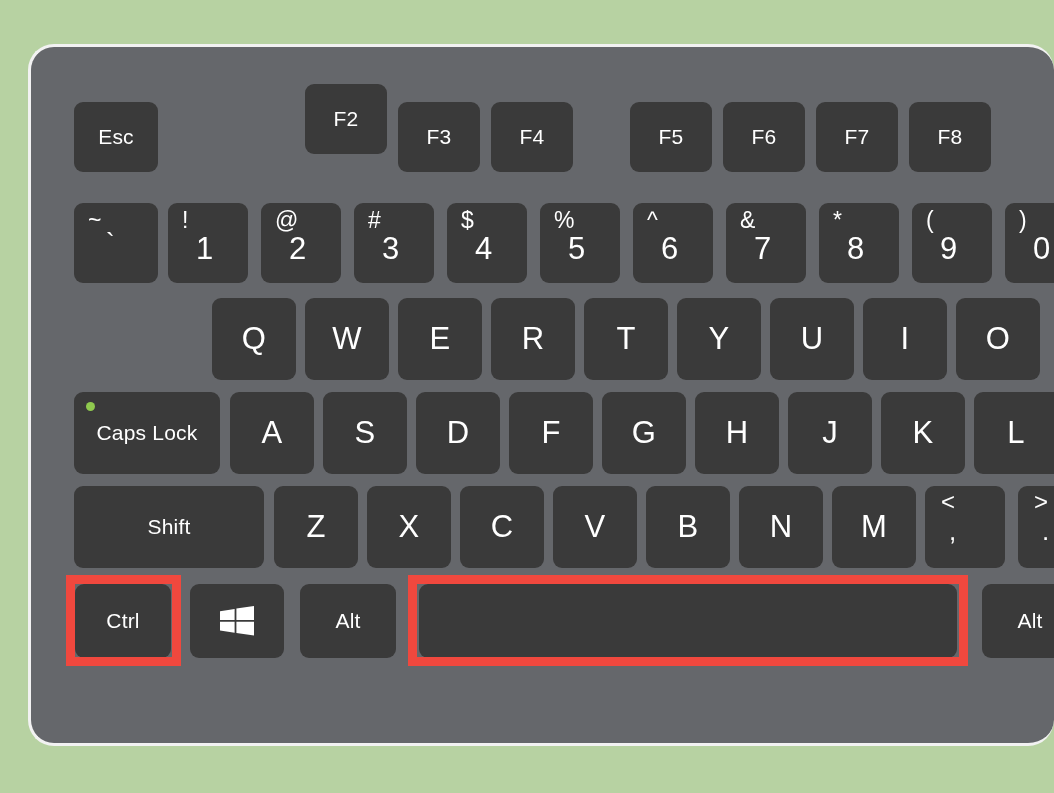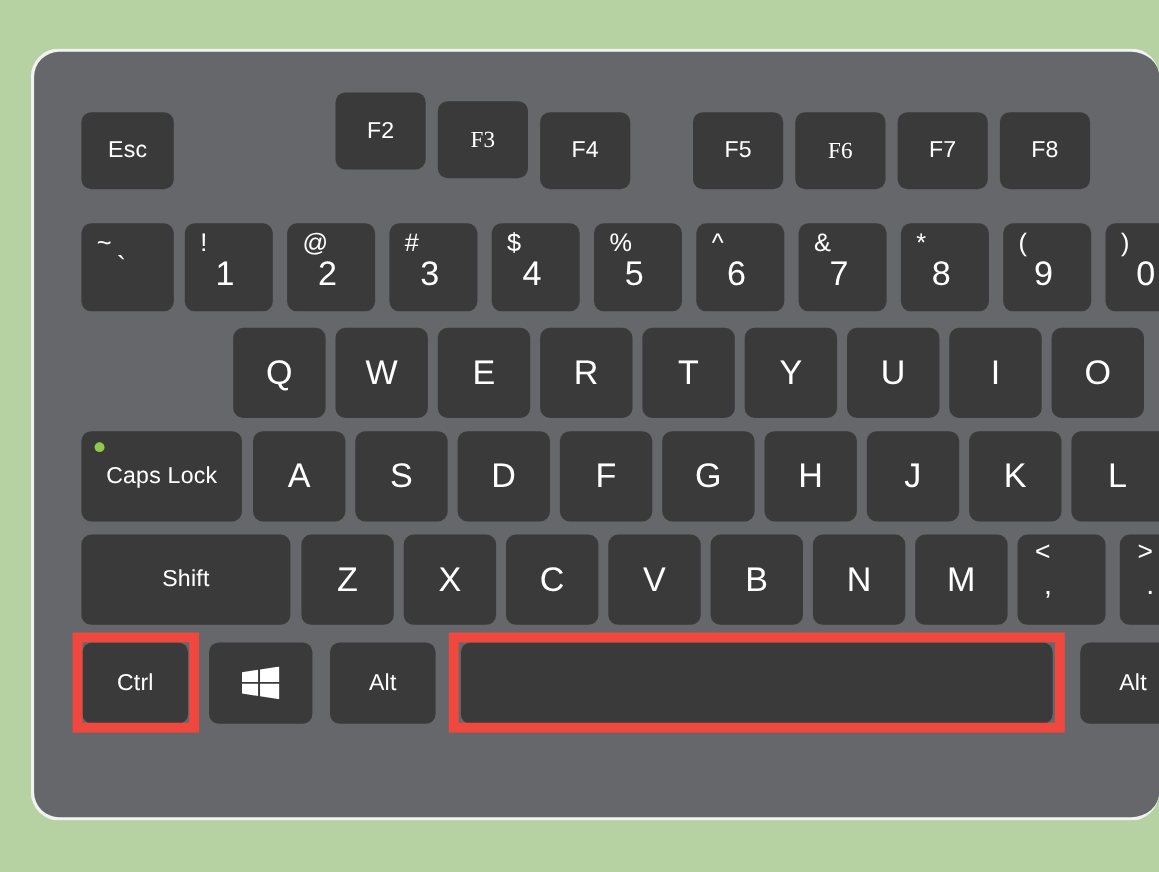--- a/index.html
+++ b/index.html
@@ -127,30 +127,30 @@
 <div id="keyboard-body"></div>
 
 <div id="key-surface">
 
 <div class="key text-key mod-center" style="left: 74px; top: 102px; width: 84px; height: 70px;">
       <span class="cap-label">Esc</span>
     </div>
     <div class="key text-key mod-center" style="left: 305px; top: 84px; width: 82px; height: 70px;">
       <span class="cap-label">F2</span>
     </div>
-    <div class="key text-key mod-center" style="left: 398px; top: 92px; width: 82px; height: 70px; font-family: Liberation Serif, serif;">
+    <div class="key text-key mod-center" style="left: 398px; top: 102px; width: 82px; height: 70px;">
       <span class="cap-label">F3</span>
     </div>
     <div class="key text-key mod-center" style="left: 491px; top: 102px; width: 82px; height: 70px;">
       <span class="cap-label">F4</span>
     </div>
     <div class="key text-key mod-center" style="left: 630px; top: 102px; width: 82px; height: 70px;">
       <span class="cap-label">F5</span>
     </div>
-    <div class="key text-key mod-center" style="left: 723px; top: 102px; width: 82px; height: 70px; font-family: Liberation Serif, serif;">
+    <div class="key text-key mod-center" style="left: 723px; top: 102px; width: 82px; height: 70px;">
       <span class="cap-label">F6</span>
     </div>
     <div class="key text-key mod-center" style="left: 816px; top: 102px; width: 82px; height: 70px;">
       <span class="cap-label">F7</span>
     </div>
     <div class="key text-key mod-center" style="left: 909px; top: 102px; width: 82px; height: 70px;">
       <span class="cap-label">F8</span>
     </div>
     <div class="key tilde" style="left: 74px; top: 203px; width: 84px; height: 80px;">
       <span class="legend-top">~</span>

